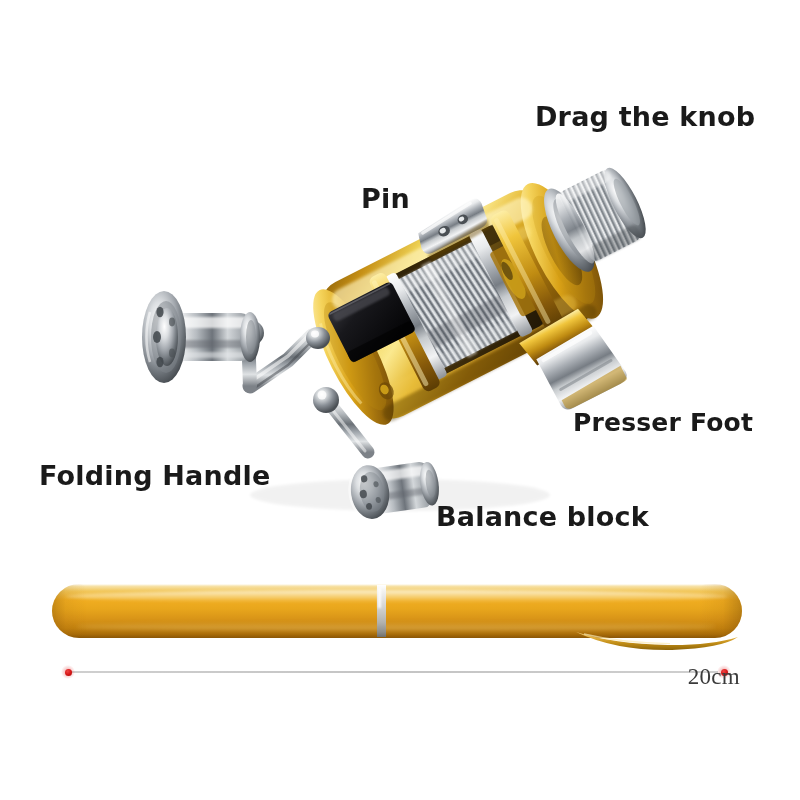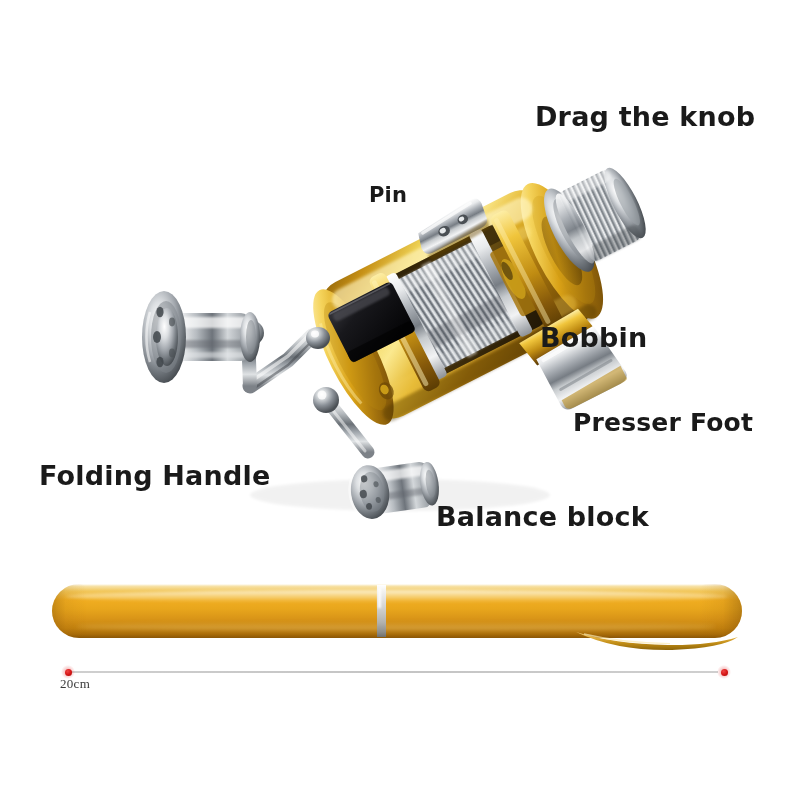--- a/index.html
+++ b/index.html
@@ -214,25 +214,25 @@
     width: 7px; height: 7px;
     border-radius: 50%;
     background: radial-gradient(circle at 38% 32%, #ef4242 0%, #d41414 55%, #a60d0d 100%);
   }
   #dot-left  { left: 1px; }
   #dot-right { left: 657px; }
 
   .rule-caption {
     position: absolute;
     left: 0;
-    top: 16px;
+    top: 4px;
     width: 680px;
-    text-align: left;
+    text-align: right;
     font-family: "Liberation Serif", "DejaVu Serif", serif;
-    font-size: 13px;
+    font-size: 23px;
     color: #3a3a3a;
     letter-spacing: 0.3px;
   }
 </style>
 </head>
 <body>
 
 <div id="stage">
 
   <svg id="reel-assembly" viewBox="0 0 800 560" aria-hidden="true">
@@ -538,24 +538,23 @@
 
     <g>
       <ellipse cx="318" cy="338" rx="12" ry="11" fill="url(#chromeBall)"></ellipse>
       <ellipse cx="315" cy="334" rx="4" ry="3.4" fill="#ffffff" opacity="0.8"></ellipse>
     </g>
 
   </svg>
 
   <div class="label" style="left:535px; top:103px; font-size:27px;">Drag the knob</div>
 
-  <div class="label" style="left:369px; top:185px; font-size:21px;">Pin</div>
-
-
-  <div class="label" style="left:540px; top:324px; font-size:27px;">Bobbin</div>
+  <div class="label" style="left:361px; top:185px; font-size:27px;">Pin</div>
+
+
 
   <div class="label" style="left:573px; top:410px; font-size:25px;">Presser Foot</div>
 
   <div class="label" style="left:39px; top:462px; font-size:27px;">Folding Handle</div>
 
   <div class="label" style="left:436px; top:503px; font-size:27px;">Balance block</div>
 
   <div id="pen-group">
     <div class="pen-body"></div>
     <div class="pen-gloss"></div>

